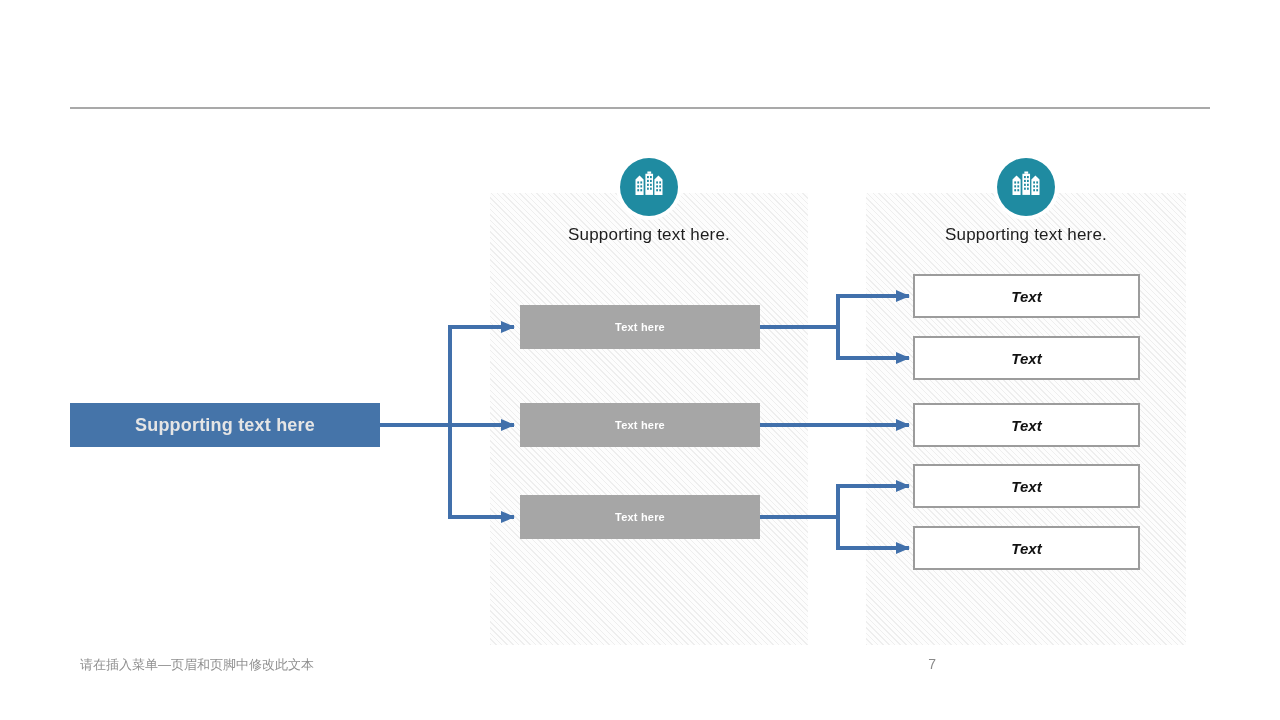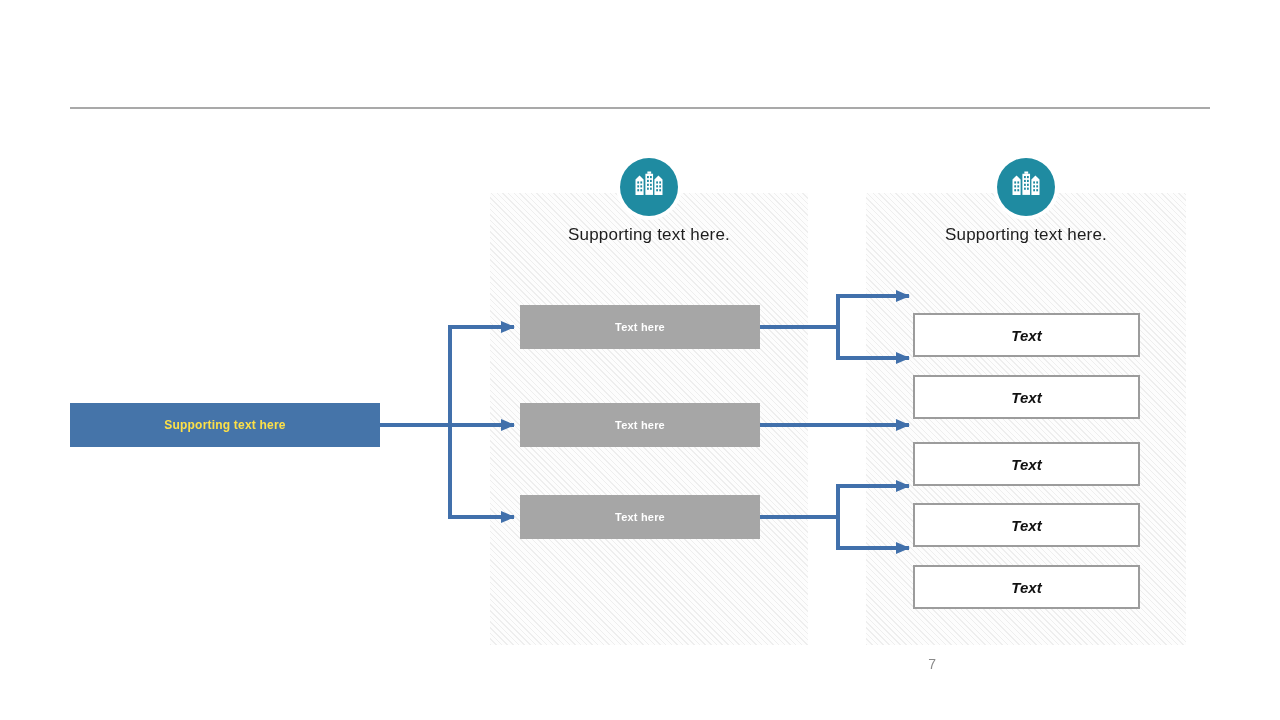--- a/index.html
+++ b/index.html
@@ -40,40 +40,39 @@
     font-size: 17px; color: #1d1d1d; text-align: center; line-height: 22px;
     z-index: 3; letter-spacing: 0.2px;
   }
   .title-l2 { left: 490px; width: 318px; }
   .title-l3 { left: 866px; width: 320px; }
 
   .connectors { position: absolute; left: 0; top: 0; width: 1280px; height: 720px; z-index: 1; }
 
   .root-box {
     position: absolute; left: 70px; top: 403px; width: 310px; height: 44px;
-    background: #4574a9; color: #fde047; font-size: 12px; font-weight: bold;
+    background: #4574a9; color: #e5e5e5; font-size: 18px; font-weight: bold;
     display: flex; align-items: center; justify-content: center;
     z-index: 2; letter-spacing: 0.2px;
   }
 
   .gray-box {
     position: absolute; left: 520px; width: 240px; height: 44px;
     background: #a6a6a6; color: #ffffff; font-size: 11px; font-weight: bold;
     display: flex; align-items: center; justify-content: center;
     z-index: 2; letter-spacing: 0.2px;
   }
   .g1 { top: 305px; } .g2 { top: 403px; } .g3 { top: 495px; }
 
   .white-box {
     position: absolute; left: 913px; width: 227px; height: 44px;
     background: #ffffff; border: 2px solid #9c9c9c;
     color: #111; font-size: 15px; font-weight: bold; font-style: italic;
     display: flex; align-items: center; justify-content: center;
     z-index: 2;
-    margin-top: 39px;
   }
   .w1 { top: 274px; } .w2 { top: 336px; } .w3 { top: 403px; } .w4 { top: 464px; } .w5 { top: 526px; }
 
   .footer-note {
     position: absolute; left: 80px; top: 656px;
     font-size: 13px; color: #909090;
   }
   .page-number {
     position: absolute; right: 80px; top: 656px;
     font-size: 14px; color: #8a8a8a;
@@ -188,15 +187,16 @@
   <div class="gray-box g1">Text here</div>
   <div class="gray-box g2">Text here</div>
   <div class="gray-box g3">Text here</div>
 
   <div class="white-box w1">Text</div>
   <div class="white-box w2">Text</div>
   <div class="white-box w3">Text</div>
   <div class="white-box w4">Text</div>
   <div class="white-box w5">Text</div>
 
+  <div class="footer-note">请在插入菜单—页眉和页脚中修改此文本</div>
   <div class="page-number">7</div>
 
 </div>
 
 </body></html>

